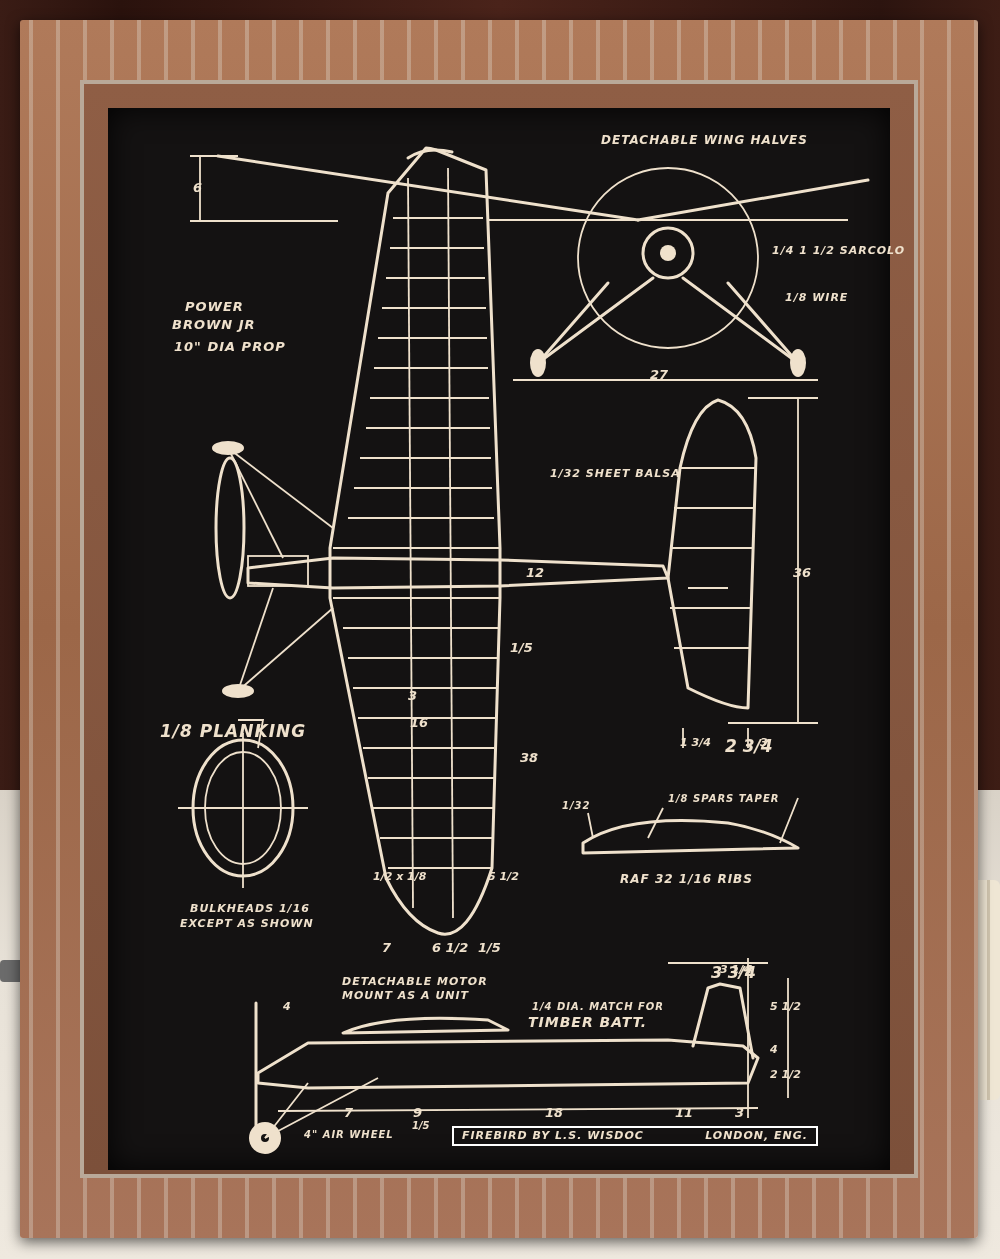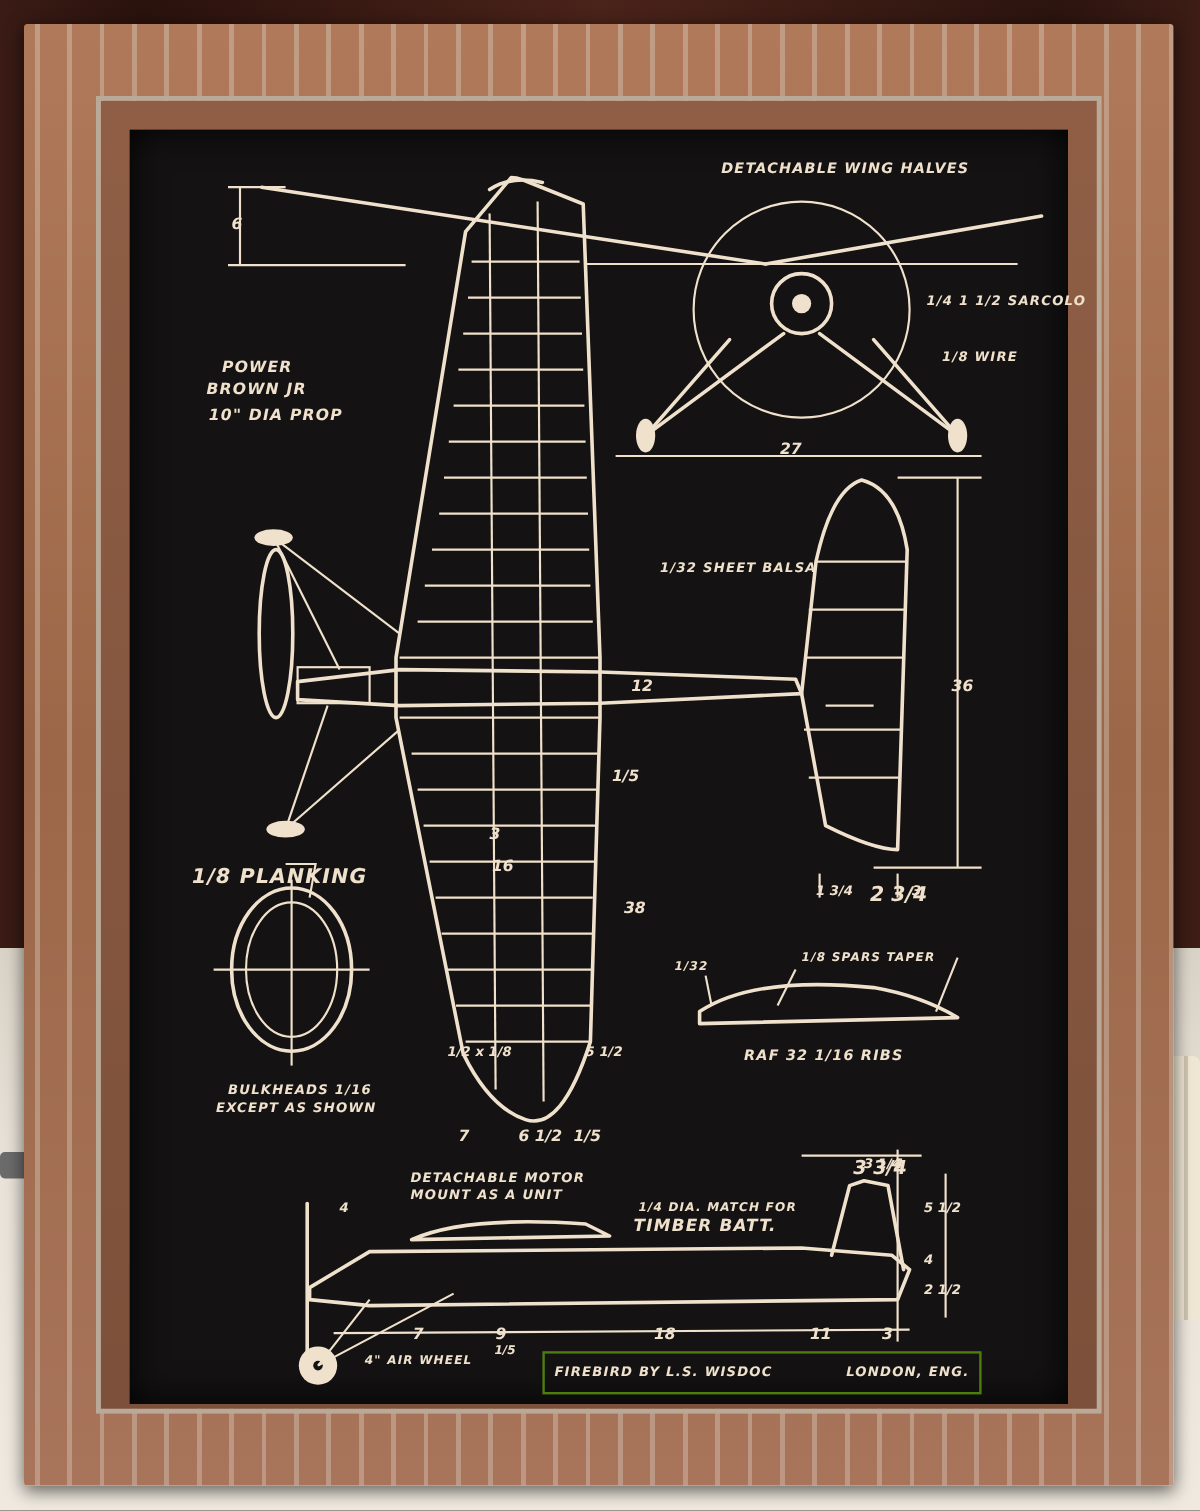--- a/index.html
+++ b/index.html
@@ -28,22 +28,22 @@
        background:#141212;box-shadow:inset 0 0 30px rgba(0,0,0,.9);}
   .ink{fill:none;stroke:#efe1cc;stroke-width:3;stroke-linecap:round;stroke-linejoin:round;}
   .ink-thin{fill:none;stroke:#efe1cc;stroke-width:1.8;}
   .fill{fill:#efe1cc;}
   .label{position:absolute;color:#efe1cc;font-family:"DejaVu Sans",sans-serif;
        font-style:italic;font-weight:bold;text-transform:uppercase;letter-spacing:1px;
        white-space:nowrap;line-height:1.15;}
   .dim{position:absolute;color:#efe1cc;font-family:"DejaVu Sans",sans-serif;
        font-style:italic;font-weight:bold;font-size:13px;}
   .title-box{position:absolute;left:452px;top:1126px;width:366px;height:20px;
-       border:2px solid #4d7c0f;box-sizing:border-box;display:flex;
-       justify-content:space-between;align-items:center;padding:16px 8px;}
+       border:2px solid #ffffff;box-sizing:border-box;display:flex;
+       justify-content:space-between;align-items:center;padding:0 8px;}
 </style>
 </head>
 <body>
 
 <div class="bg-cabinet"></div>
 <div class="bg-wall"></div>
 <div class="radiator left"></div>
 <div class="radiator right"></div>
 <div class="valve"></div>
 

